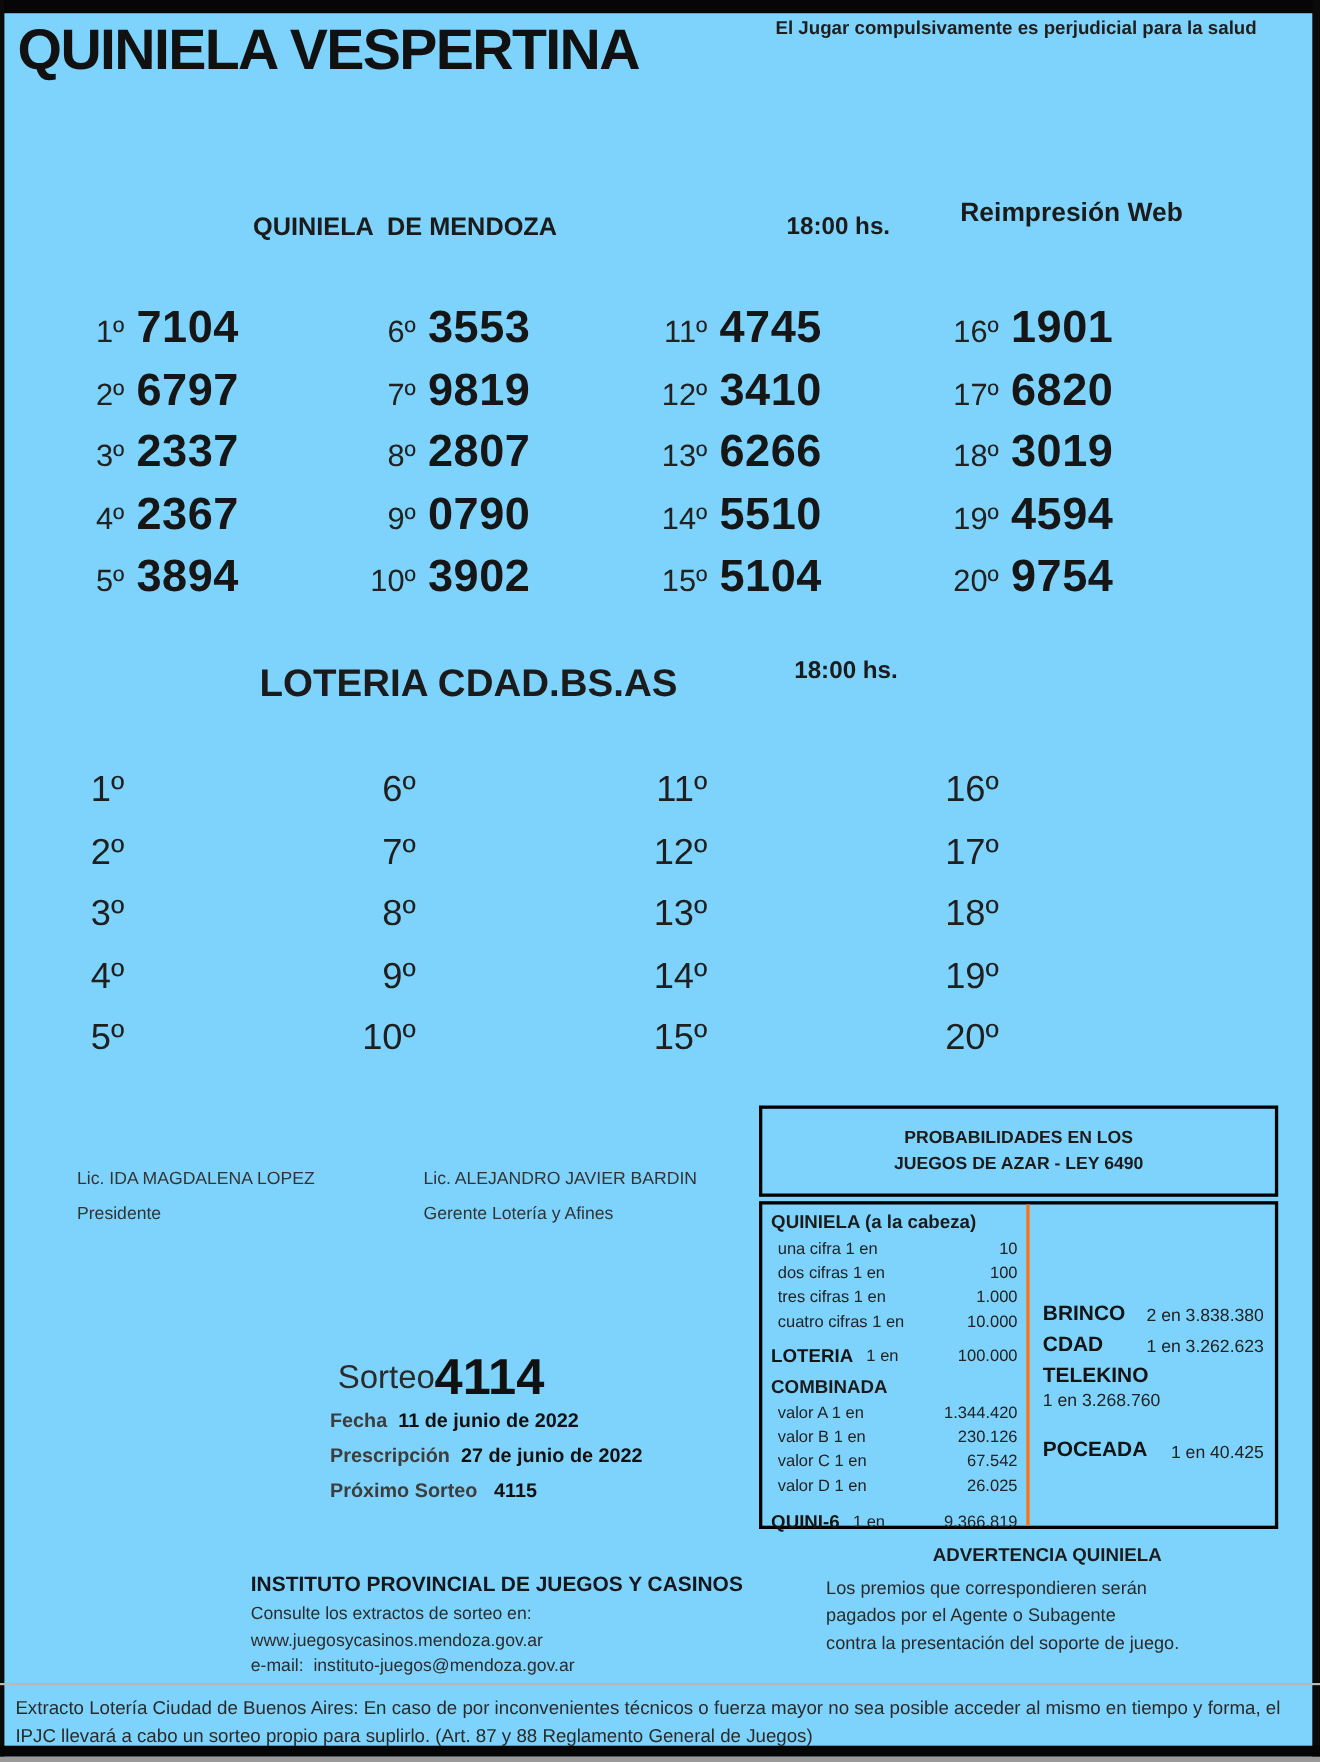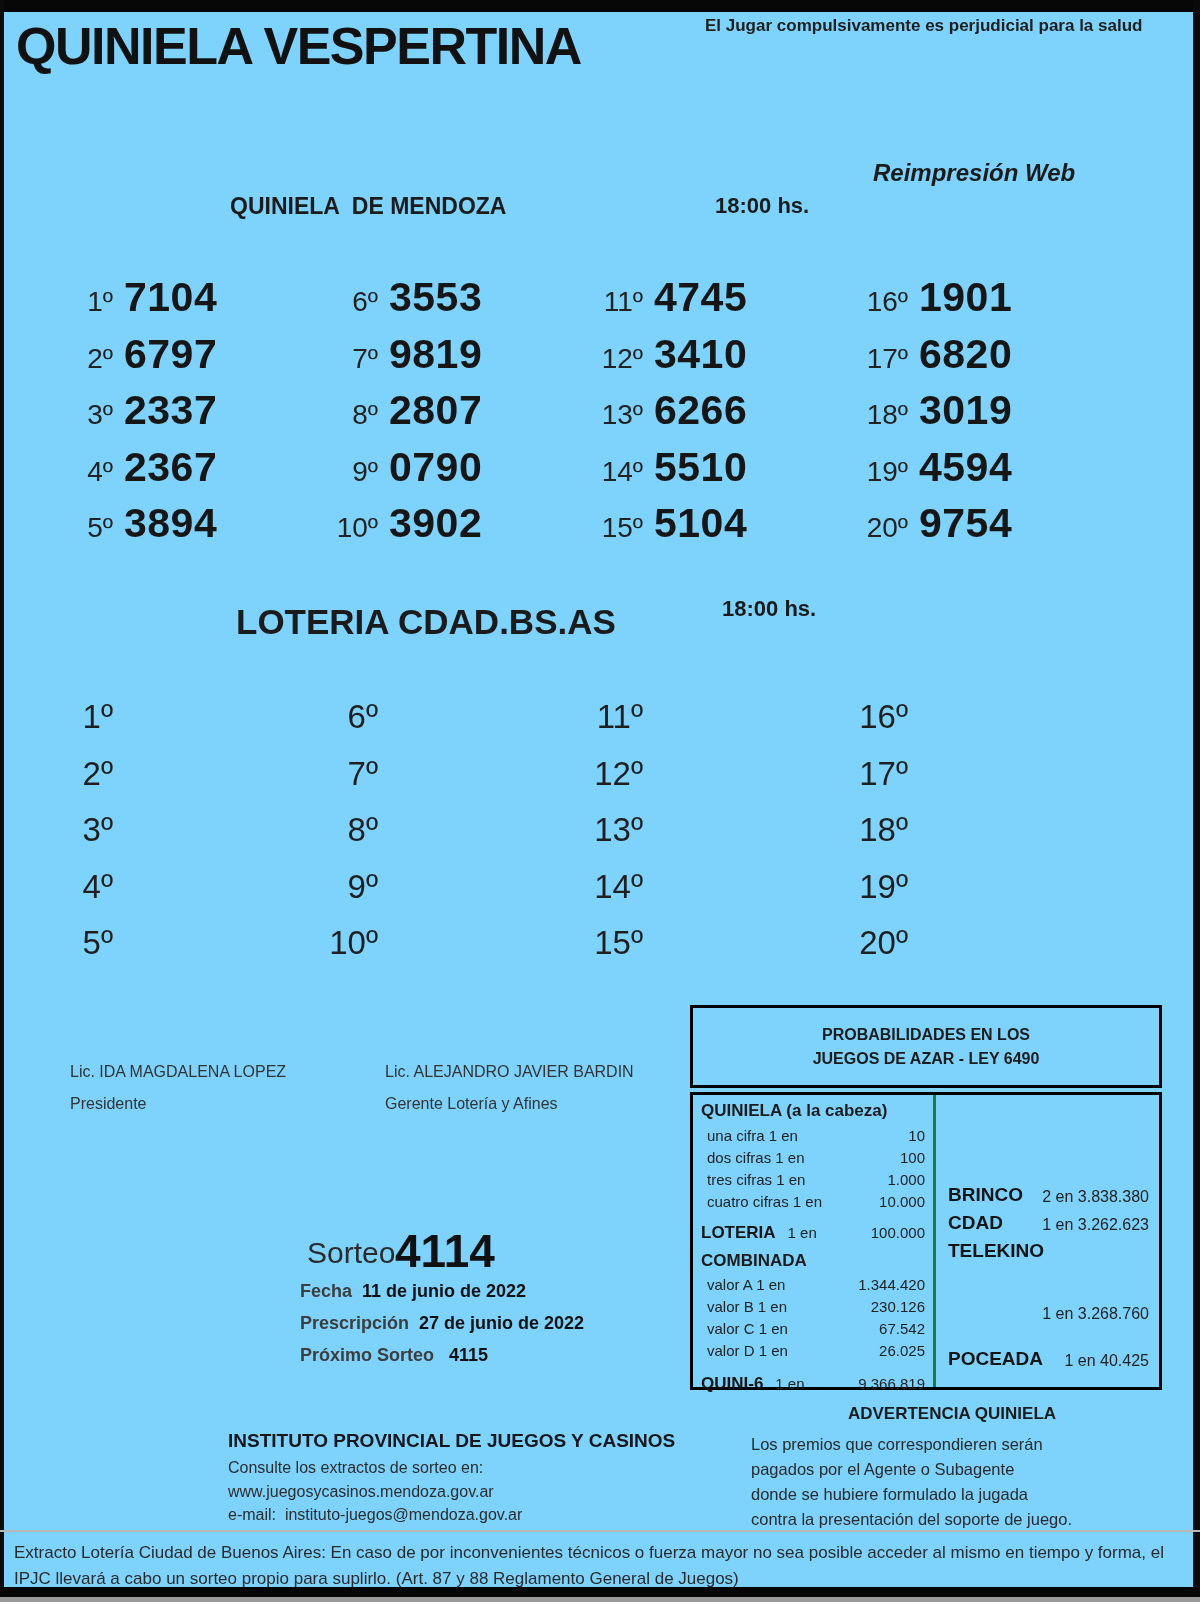--- a/index.html
+++ b/index.html
@@ -14,21 +14,21 @@
   .frame-bottom { position:absolute; left:0; bottom:5px; width:1200px; height:10px; background:#060606; }
   .frame-bottom-gray { position:absolute; left:0; bottom:0; width:1200px; height:5px; background:#9a9a9a; }
 
   .abs { position:absolute; }
 
   .doc-title { left:16px; top:16px; font-size:52px; font-weight:bold; letter-spacing:-1.5px; color:#111; white-space:nowrap; }
   .health-warning { left:705px; top:16px; width:475px; font-size:17px; font-weight:bold; color:#1e1e1e; white-space:nowrap; }
 
   .mendoza-title { left:230px; top:193px; font-size:23px; font-weight:bold; white-space:pre; }
   .mendoza-time  { left:715px; top:193px; font-size:22px; font-weight:bold; }
-  .reprint       { left:873px; top:159px; font-size:24px; font-weight:bold;font-style:italic; }
+  .reprint       { left:873px; top:180px; font-size:24px; font-weight:bold; }
 
   .results-grid { left:58px; top:274px; display:grid;
                   grid-template-columns:repeat(4,265px); grid-template-rows:repeat(5,56.5px);
                   grid-auto-flow:column; }
   .m-cell { display:flex; align-items:baseline; }
   .m-pos { width:55px; text-align:right; font-size:28px; color:#222; }
   .m-num { margin-left:11px; font-size:41px; font-weight:bold; color:#161616; letter-spacing:0.5px; }
 
   .bsas-title { left:236px; top:602px; font-size:35px; font-weight:bold; }
   .bsas-time  { left:722px; top:596px; font-size:22px; font-weight:bold; }
@@ -45,39 +45,39 @@
   .sorteo-label { left:307px; top:1236px; font-size:30px; color:#2b2b2b; }
   .sorteo-number { left:395px; top:1224px; font-size:46px; font-weight:bold; color:#111; }
   .draw-row { font-size:18px; color:#111; white-space:pre; }
   .draw-row .lbl { font-weight:bold; color:#3d3d3d; }
   .draw-row .val { font-weight:bold; color:#101010; }
 
   
   .prob-header { left:690px; top:1005px; width:472px; height:83px; border:3px solid #000;
                  text-align:center; padding-top:15px; font-size:16px; font-weight:bold; line-height:24px; }
   .prob-body { left:690px; top:1092px; width:472px; height:298px; border:3px solid #000; display:flex; }
-  .prob-left { width:243px; border-right:3px solid #15803d; padding:6px 8px 0 8px; }
+  .prob-left { width:243px; border-right:3px solid #f97316; padding:6px 8px 0 8px; }
   .prob-right { flex:1; padding:88px 10px 0 12px; }
 
   .q-header { font-size:17px; font-weight:bold; margin-bottom:4px; }
   .odds-row { display:flex; font-size:15px; line-height:22px; color:#222; padding-left:6px; }
   .odds-label { flex:1; }
   .odds-value { text-align:right; }
   .named-row { display:flex; align-items:flex-start; font-size:15px; line-height:22px; color:#222; }
   .named-row .g-name { font-size:17px; font-weight:bold; color:#141414; }
   .named-row .g-mid { margin-left:12px; }
   .named-row .g-val { flex:1; text-align:right; }
   .loteria-row { margin-top:9px; }
   .comb-header { font-size:17px; font-weight:bold; margin-top:7px; margin-bottom:3px; }
   .quini-row { margin-top:11px; }
 
   .rg-row { display:flex; align-items:flex-end; margin-bottom:4px; }
   .rg-name { font-size:19px; font-weight:bold; line-height:24px; color:#141414; }
   .rg-odds { font-size:16px; color:#222; margin-left:auto; line-height:20px; }
-  .rg-odds-line { font-size:16px; color:#222; text-align:right; line-height:22px; margin-bottom:4px;margin-top:40px; }
+  .rg-odds-line { font-size:16px; color:#222; line-height:22px; margin-bottom:4px; }
   .rg-poceada { margin-top:22px;text-align:center; }
 
   .adv-box { left:737px; top:1404px; width:430px; }
   .adv-title { text-align:center; font-size:17px; font-weight:bold; margin-bottom:8px; }
   .adv-line { font-size:16.5px; line-height:25px; color:#2a2a2a; padding-left:14px; }
 
   .inst-title { left:228px; top:1430px; font-size:19px; font-weight:bold; color:#16161d; }
   .inst-line1 { left:228px; top:1459px; font-size:16px; color:#2c2c2c; }
   .inst-url   { left:228px; top:1483px; font-size:16px; color:#2c2c2c; }
   .inst-email { left:228px; top:1506px; font-size:16px; color:#2c2c2c; white-space:pre; }
@@ -381,21 +381,20 @@
     </div>
   </div>
 
   <div class="abs adv-box">
     <div class="adv-title">ADVERTENCIA QUINIELA</div>
     <div>
   <div class="adv-line">Los premios que correspondieren serán</div>
 
   <div class="adv-line">pagados por el Agente o Subagente</div>
 
-  <div class="adv-line">donde se hubiere formulado la jugada</div>
 
   <div class="adv-line">contra la presentación del soporte de juego.</div>
 </div>
   </div>
 
   <div class="abs inst-title">INSTITUTO PROVINCIAL DE JUEGOS Y CASINOS</div>
   <div class="abs inst-line1">Consulte los extractos de sorteo en:</div>
   <div class="abs inst-url">www.juegosycasinos.mendoza.gov.ar</div>
   <div class="abs inst-email"><span>e-mail:  </span><span>instituto-juegos@mendoza.gov.ar</span></div>
 

